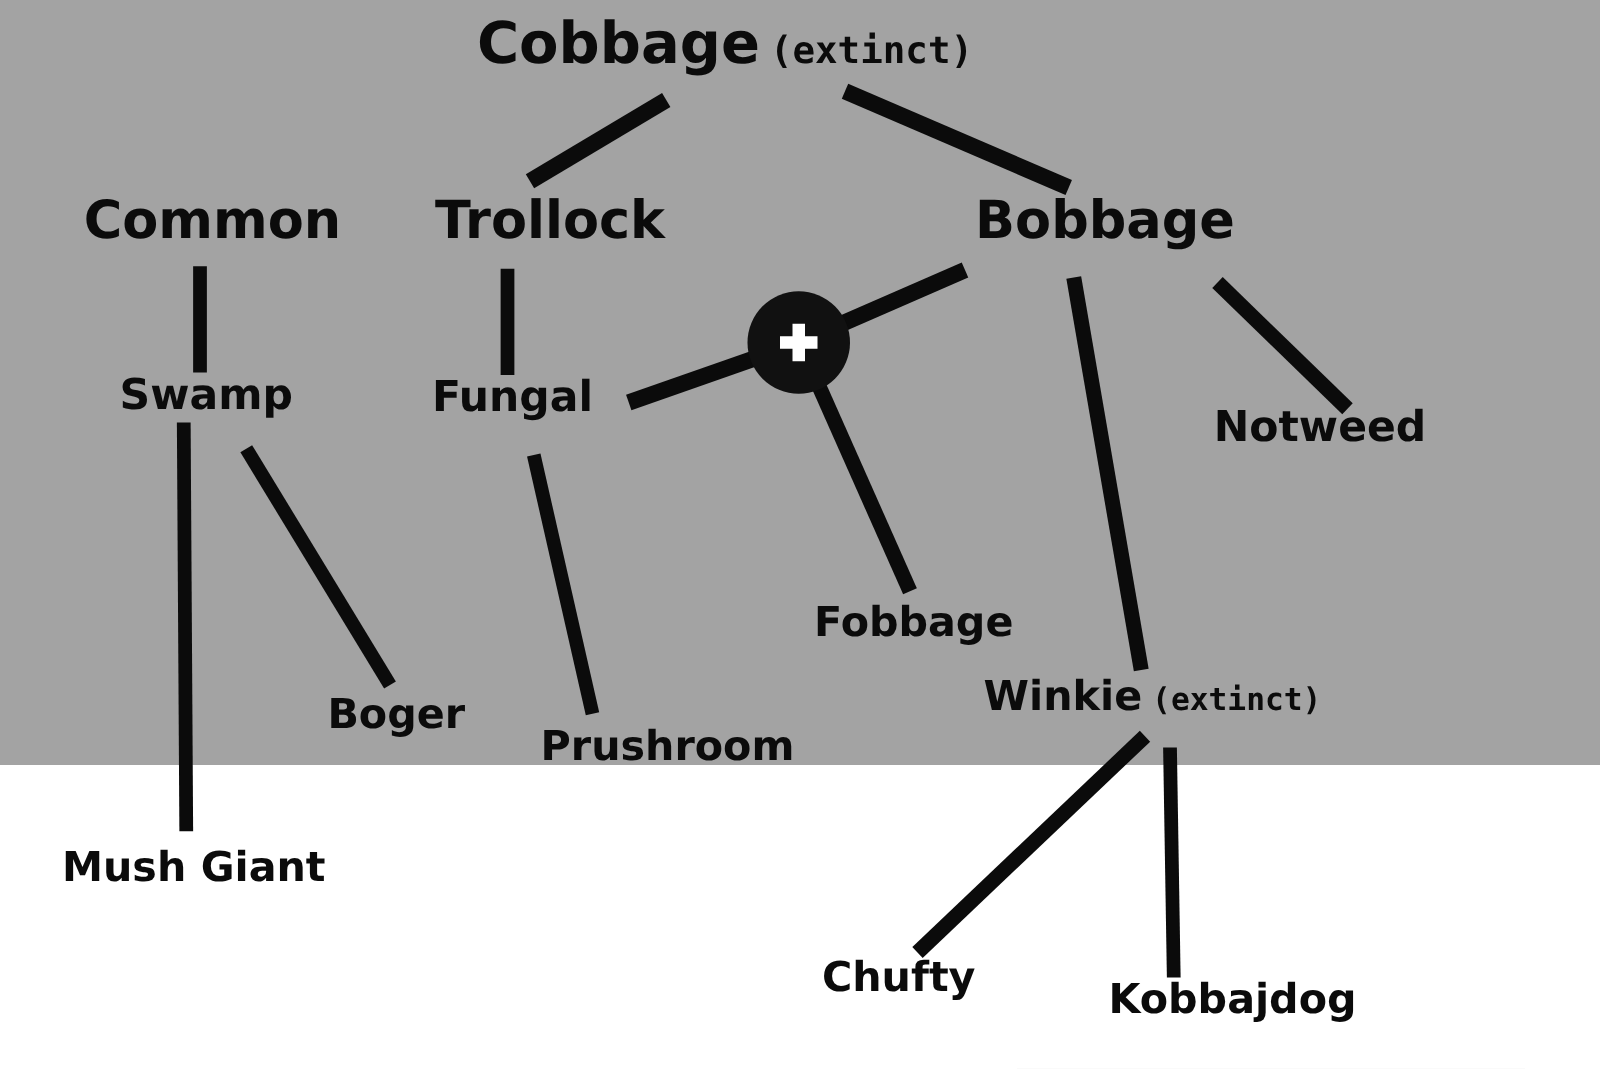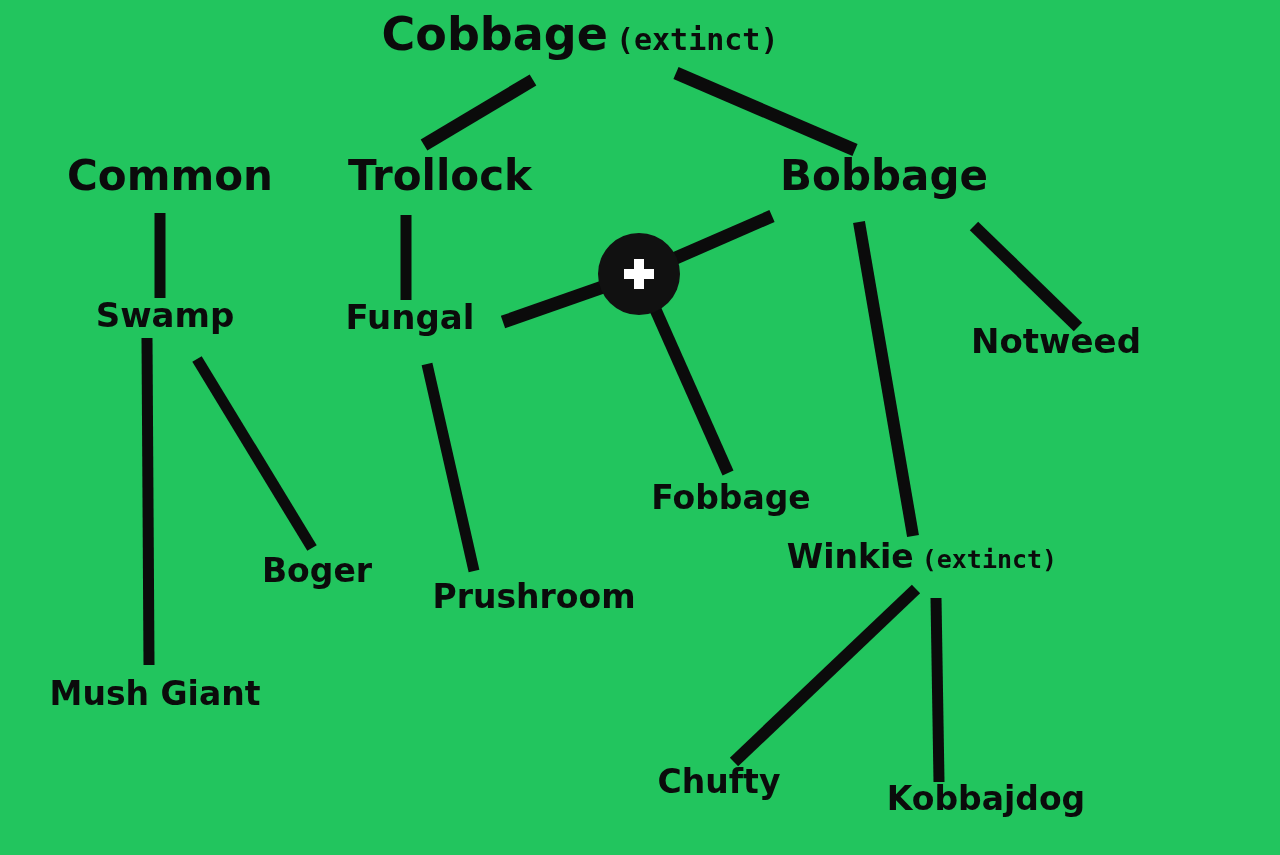--- a/index.html
+++ b/index.html
@@ -9,22 +9,22 @@
   }
   body {
     width: 1280px;
     height: 855px;
     overflow: hidden;
     font-family: "DejaVu Sans", sans-serif;
   }
   #diagram-root {
     position: relative;
     width: 1280px;
-    height: 855px;
-    background: #22c55e;
+    height: 612px;
+    background: #a3a3a3;
     text-align: right;
   }
   svg#tree-svg {
     position: absolute;
     top: 0;
     left: 0;
     width: 1280px;
     height: 855px;
     display: block;
   }

